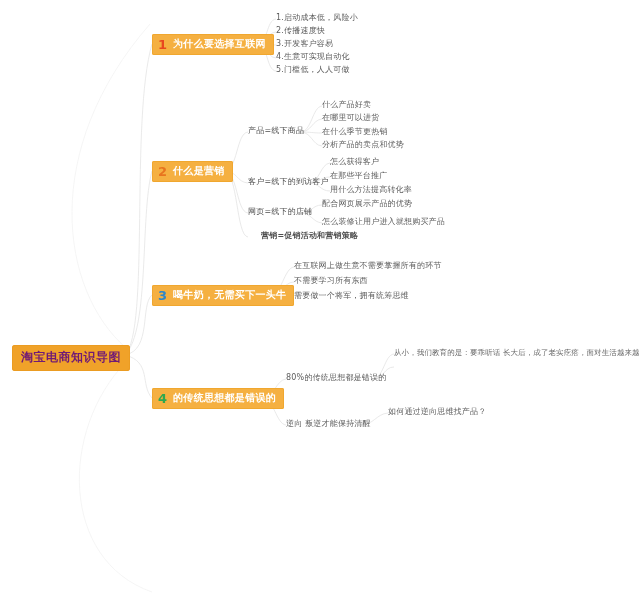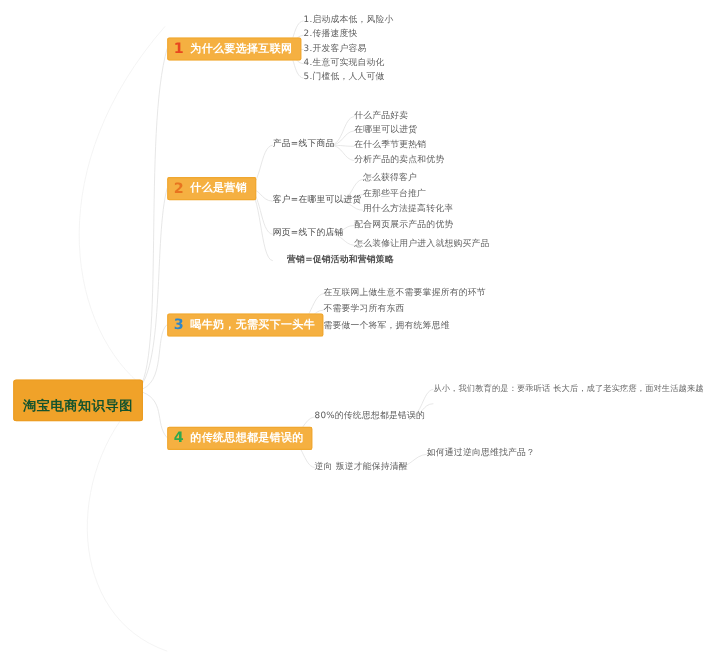--- a/index.html
+++ b/index.html
@@ -29,24 +29,24 @@
     pointer-events: none;
   }
   .node {
     position: absolute;
     white-space: nowrap;
   }
   
   .root-node {
     background: #f0a229;
     border-radius: 3px;
-    padding: 16px 9px 5px 9px;
+    padding: 4px 9px 5px 9px;
     font-size: 12px;
     font-weight: bold;
-    color: #14532d;
+    color: #701a75;
     letter-spacing: 0.5px;
     box-shadow: 0 0 0 1px #eb9c22 inset;
   }
   
   .branch-node {
     background: #f5b041;
     border-radius: 2px;
     padding: 3px 8px 4px 5px;
     font-size: 10px;
     font-weight: bold;
@@ -165,21 +165,21 @@
     <span class="branch-num num-2">2</span>
     <span class="branch-label">什么是营销</span>
   </div>
 
   <div class="node leaf-strong" style="left:248px; top:127px;">产品=线下商品</div>
   <div class="node leaf" style="left:322px; top:101px;">什么产品好卖</div>
   <div class="node leaf" style="left:322px; top:114px;">在哪里可以进货</div>
   <div class="node leaf" style="left:322px; top:128px;">在什么季节更热销</div>
   <div class="node leaf" style="left:322px; top:141px;">分析产品的卖点和优势</div>
 
-  <div class="node leaf-strong" style="left:248px; top:178px;">客户=在哪里可以进货</div>
+  <div class="node leaf-strong" style="left:248px; top:178px;">客户=线下的到访客户</div>
   <div class="node leaf" style="left:330px; top:158px;">怎么获得客户</div>
   <div class="node leaf" style="left:330px; top:172px;">在那些平台推广</div>
   <div class="node leaf" style="left:330px; top:186px;">用什么方法提高转化率</div>
 
   <div class="node leaf-strong" style="left:248px; top:208px;">网页=线下的店铺</div>
   <div class="node leaf" style="left:322px; top:200px;">配合网页展示产品的优势</div>
   <div class="node leaf" style="left:322px; top:218px;">怎么装修让用户进入就想购买产品</div>
 
   <div class="node leaf-strong" style="left:261px; top:232px;font-weight:bold;">营销=促销活动和营销策略</div>
 

